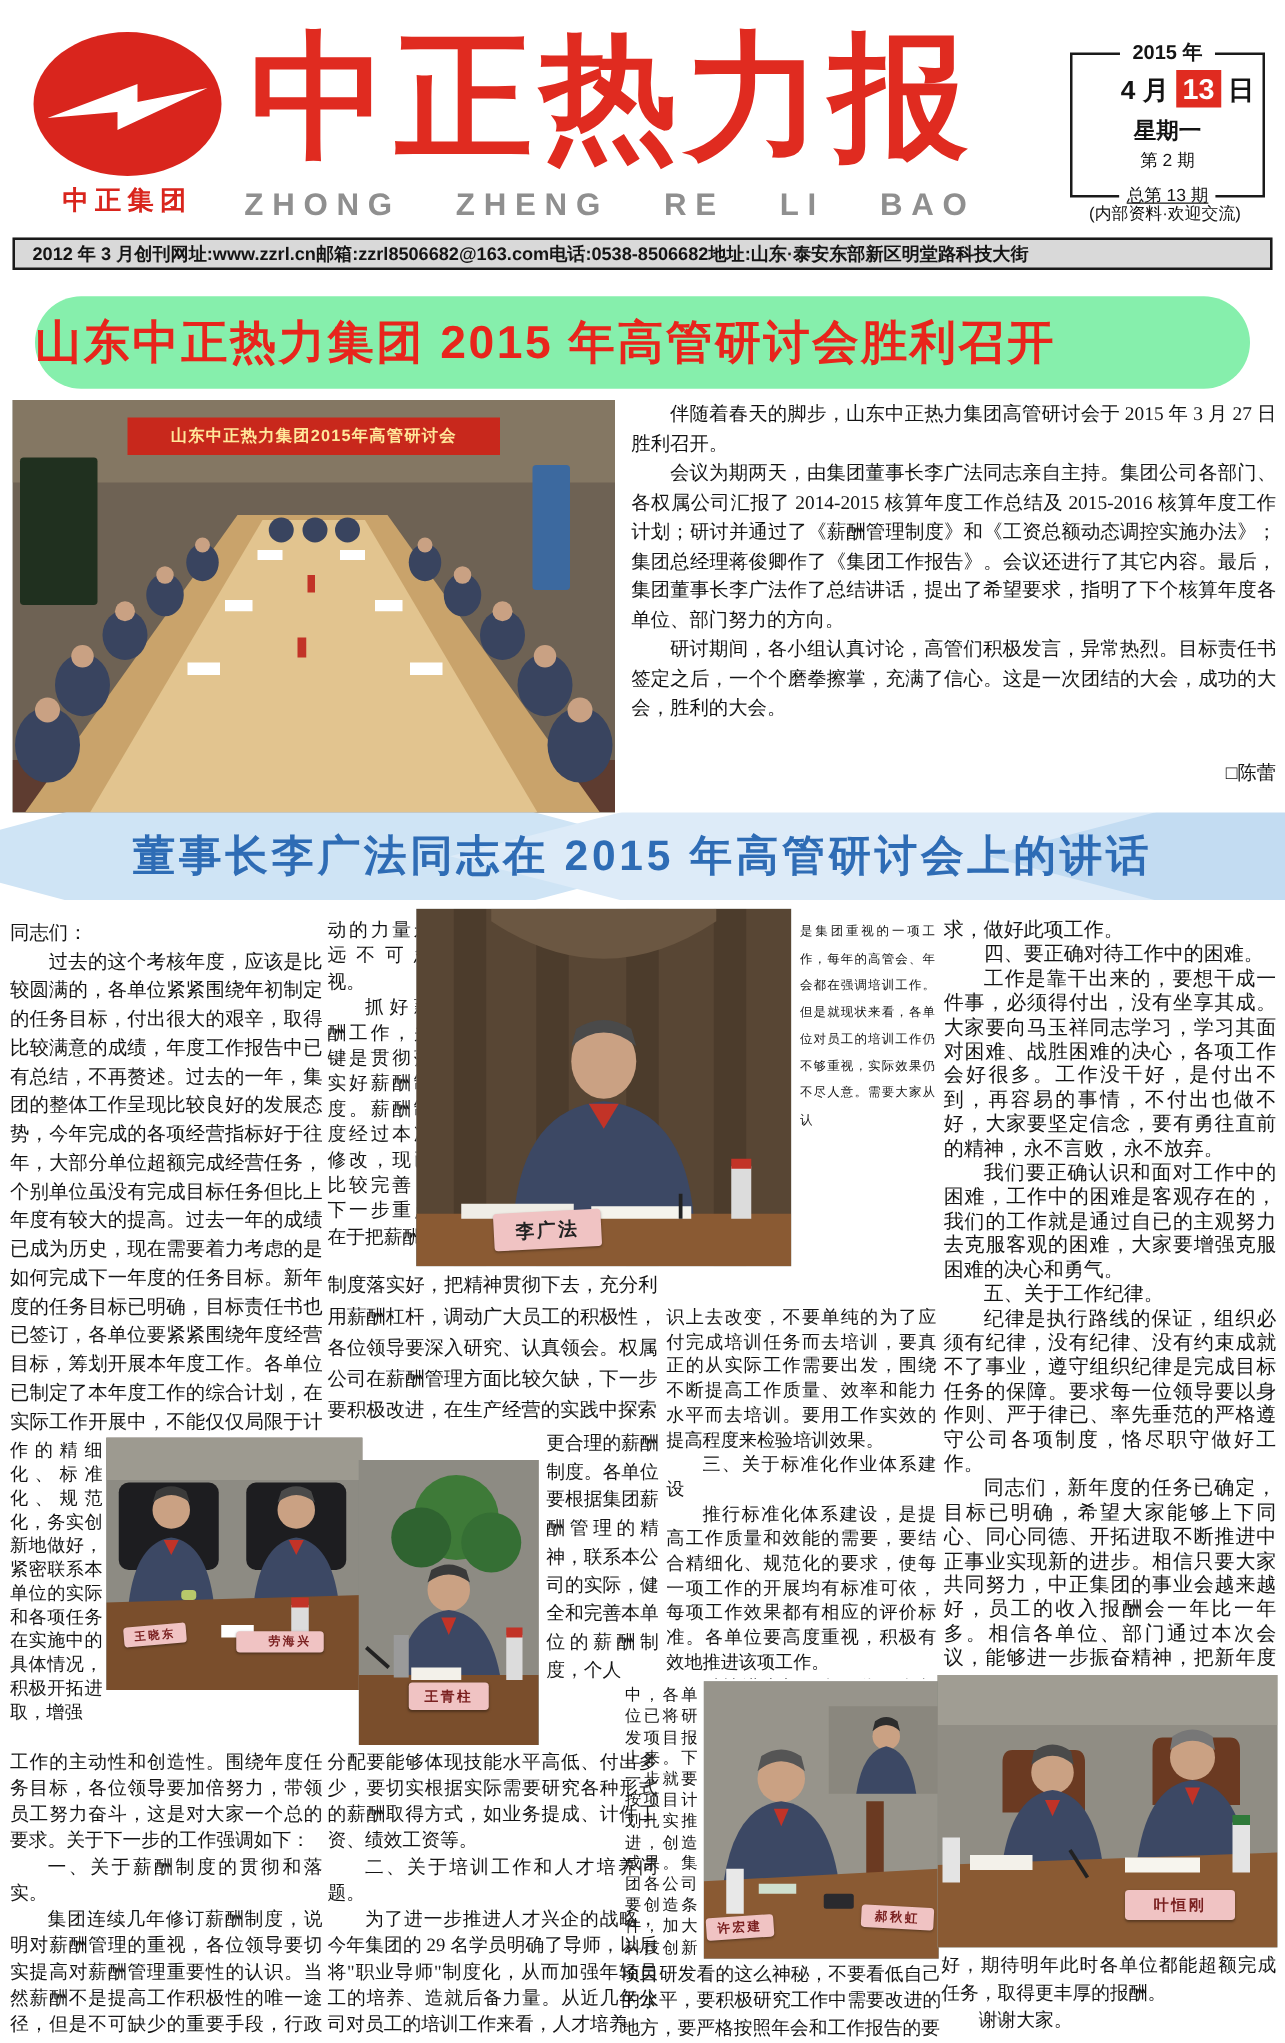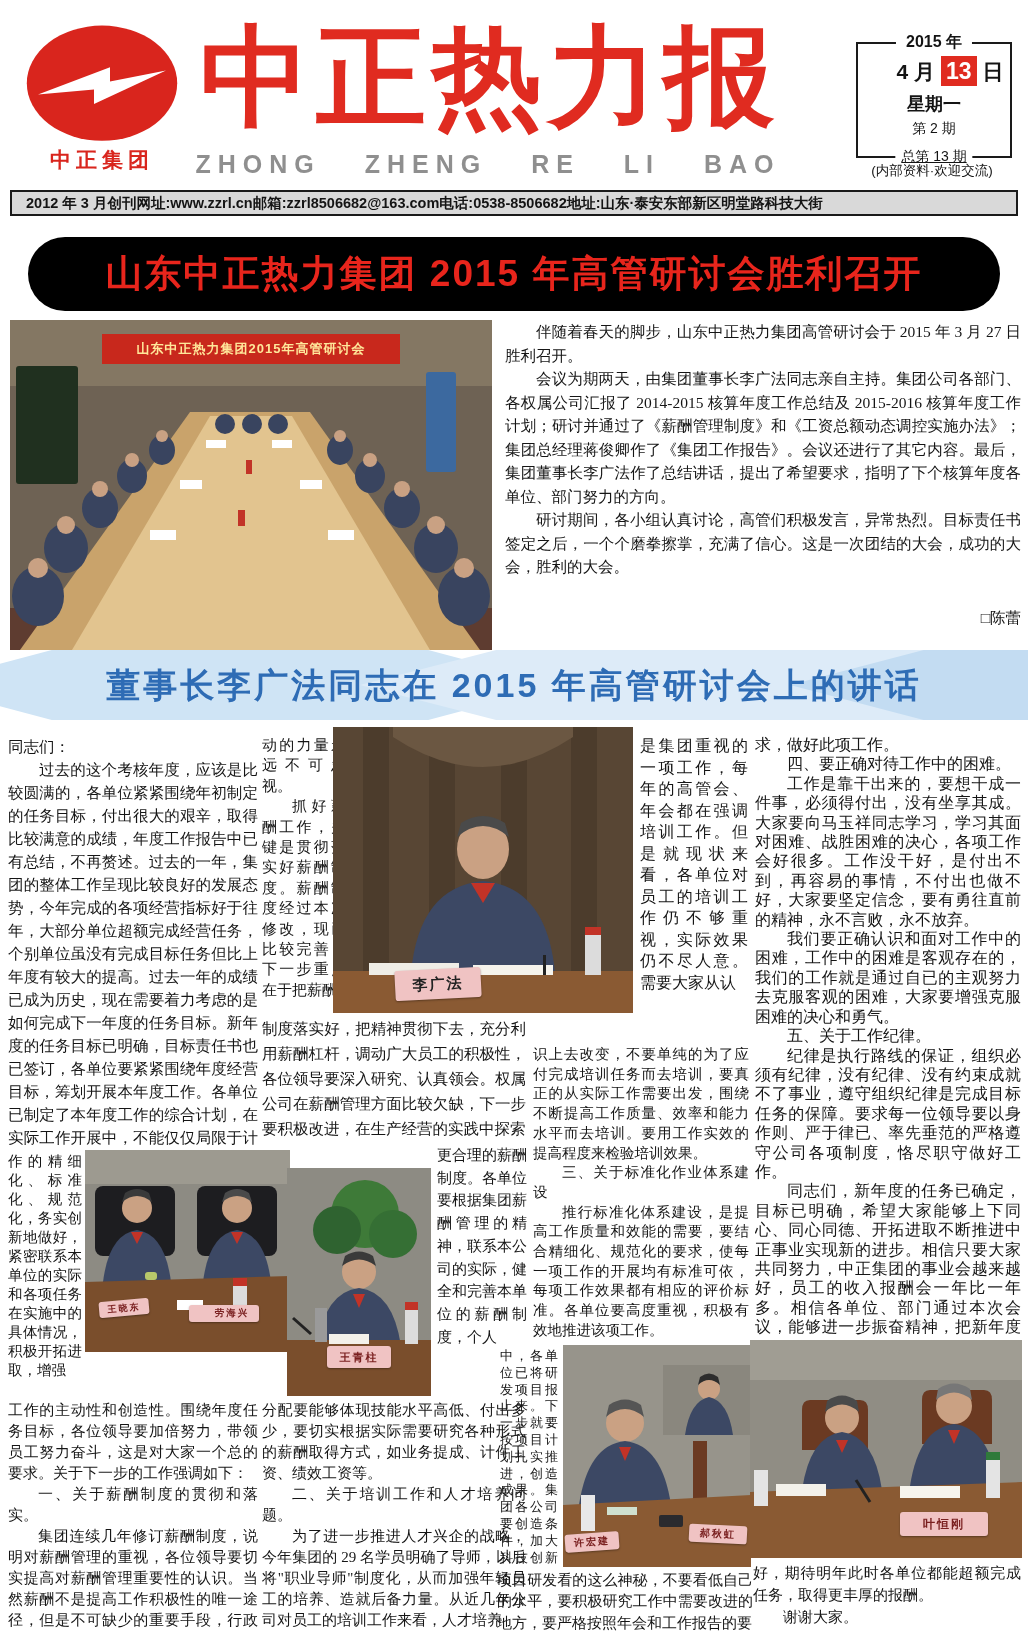--- a/index.html
+++ b/index.html
@@ -21,22 +21,22 @@
   .db-day{display:inline-block;background:#e02b20;color:#fff;padding:0 5px;font-size:23px;line-height:30px;}
   .db-weekday{position:absolute;left:0;top:48px;width:100%;text-align:center;font-size:18px;font-weight:bold;}
   .db-issue{position:absolute;left:0;top:76px;width:100%;text-align:center;font-size:14px;}
   .db-total{position:absolute;left:50%;bottom:-10px;transform:translateX(-50%);background:#fff;
         padding:0 6px;font-size:14px;white-space:nowrap;text-decoration:underline;}
   .db-note{position:absolute;left:840px;top:162px;width:184px;text-align:center;font-size:13.5px;white-space:nowrap;}
   .info-bar{position:absolute;left:10px;top:190px;width:1008px;height:26px;background:#d9d9d9;
         border:2px solid #1a1a1a;box-sizing:border-box;display:flex;align-items:center;
         justify-content:flex-start;padding:0 14px;font-size:14.5px;font-weight:bold;white-space:nowrap;}
   
-  .headline1{position:absolute;left:28px;top:237px;width:972px;height:74px;background:#000000;
-        border-radius:38px;text-align:center;line-height:74px;font-size:37px;font-weight:bold;
+  .headline1{position:absolute;left:28px;top:237px;width:972px;height:74px;background:#86efac;
+        border-radius:38px;text-align:left;line-height:74px;font-size:37px;font-weight:bold;
         color:#e8251c;letter-spacing:2px;white-space:nowrap;}
   
   .box{position:absolute;overflow:hidden;text-align:justify;
         font-family:"Liberation Serif",serif;color:#151515;}
   .para{margin:0;text-indent:2em;}
   .para.flush{text-indent:0;}
   .art1-text{left:505px;top:320px;width:516px;height:284px;font-size:15.5px;line-height:23.5px;}
   .byline{position:absolute;left:505px;top:608px;width:516px;text-align:right;
         font-size:15.5px;font-family:"Liberation Serif",serif;}
   
@@ -47,21 +47,21 @@
   .h2-text{position:absolute;left:0;top:0;width:100%;text-align:center;line-height:70px;
         font-size:34px;font-weight:bold;color:#2e6cb5;letter-spacing:3px;white-space:nowrap;}
   
   .t-a1{left:8px;top:735px;width:250px;height:414px;font-size:15.5px;line-height:23px;}
   .t-a2{left:8px;top:1152px;width:74px;height:246px;font-size:14.5px;line-height:19px;}
   .t-a3{left:8px;top:1400px;width:250px;height:232px;font-size:15px;line-height:21px;}
   .t-b1{left:262px;top:735px;width:84px;height:408px;font-size:15px;line-height:20.4px;}
   .t-b2{left:262px;top:1016px;width:264px;height:126px;font-size:15.5px;line-height:25px;}
   .t-b3{left:437px;top:1144px;width:90px;height:296px;font-size:15px;line-height:22.7px;}
   .t-b4{left:262px;top:1400px;width:264px;height:232px;font-size:15px;line-height:21px;}
-  .t-c1{left:640px;top:735px;width:108px;height:302px;font-size:16px;line-height:21.5px;}
+  .t-c1{left:640px;top:735px;width:108px;height:302px;font-size:10px;line-height:21.5px;}
   .t-c2{left:533px;top:1045px;width:216px;height:298px;font-size:14.5px;line-height:19.7px;}
   .t-c3{left:500px;top:1348px;width:58px;height:218px;font-size:13px;line-height:16.8px;}
   .t-c4{left:497px;top:1570px;width:256px;height:64px;font-size:15px;line-height:21.3px;}
   .t-d1{left:755px;top:735px;width:266px;height:602px;font-size:16px;line-height:19.4px;}
   .t-d2{left:753px;top:1562px;width:268px;height:72px;font-size:15px;line-height:22px;}
   
   .photo{position:absolute;overflow:hidden;background:#8d8b83;}
   .ph-banner{position:absolute;left:92px;top:14px;width:298px;height:30px;background:#c8281c;
         color:#ffe79a;font-size:13px;font-weight:bold;display:flex;align-items:center;
         justify-content:center;letter-spacing:1px;white-space:nowrap;}

